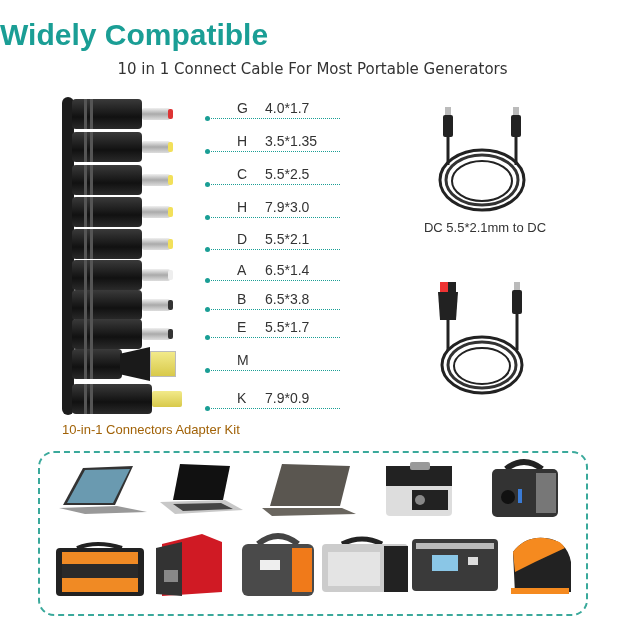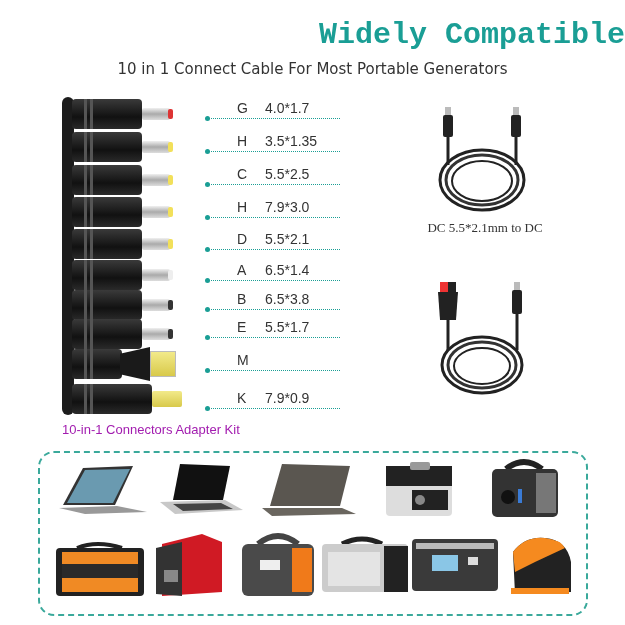--- a/index.html
+++ b/index.html
@@ -1,39 +1,39 @@
 <!DOCTYPE html>
 <html><head>
 <meta charset="utf-8">
 <style>
   * { box-sizing: border-box; margin: 0; padding: 0; }
   body { width: 625px; height: 625px; background: #ffffff; font-family: "Liberation Sans", sans-serif; position: relative; overflow: hidden; color: #333; }
-  .title { position: absolute; top: 18px; left: 0; width: 625px; text-align: right; font-size: 30px; font-weight: bold; color: #1a9e95; font-family: Liberation Mono, monospace; letter-spacing: 0px; }
+  .title { position: absolute; top: 18px; left: 0; width: 625px; text-align: left; font-size: 30px; font-weight: bold; color: #1a9e95; font-family: Liberation Sans, sans-serif; letter-spacing: 0px; }
   .subtitle { position: absolute; top: 60px; left: 0; width: 625px; text-align: center; font-size: 15px; color: #333; font-family: "DejaVu Sans", sans-serif; }
 
   .kit { position: absolute; left: 62px; top: 97px; width: 140px; height: 318px; }
   .rail { position: absolute; left: 0; top: 0; width: 12px; height: 318px; background: #1c1c1c; border-radius: 6px; }
   .plug { position: absolute; left: 10px; height: 30px; }
   .plug .body { position: absolute; left: 0; top: 0; width: 70px; height: 30px; background: linear-gradient(#3a3a3a, #111 60%, #2a2a2a); border-radius: 4px; }
   .plug .ring { position: absolute; left: 12px; top: 0; width: 3px; height: 30px; background: #555; }
   .plug .ring2 { position: absolute; left: 18px; top: 0; width: 3px; height: 30px; background: #555; }
   .plug .tip { position: absolute; left: 70px; top: 9px; width: 28px; height: 12px; background: linear-gradient(#f0f0f0, #aaa, #ddd); border-radius: 2px; }
   .plug .end { position: absolute; left: 96px; top: 10px; width: 5px; height: 10px; border-radius: 2px; }
 
   .spec-list { position: absolute; left: 205px; top: 97px; width: 135px; }
   .spec { position: absolute; left: 0; width: 135px; height: 30px; }
   .spec .dot { position: absolute; left: 0; bottom: 4px; width: 5px; height: 5px; background: #1a9e95; border-radius: 50%; }
   .spec .line { position: absolute; left: 4px; right: 0; bottom: 6px; border-bottom: 1px dotted #1a9e95; }
   .spec .letter { position: absolute; left: 32px; bottom: 9px; font-size: 14px; color: #333; }
   .spec .size { position: absolute; left: 60px; bottom: 9px; font-size: 14px; color: #333; }
 
-  .kit-caption { position: absolute; left: 62px; top: 422px; font-size: 13px; color: #a21caf; }
+  .kit-caption { position: absolute; left: 62px; top: 422px; font-size: 13px; color: #a16207; }
 
   .cable { position: absolute; }
-  .cable-caption { position: absolute; text-align: center; font-size: 13px; color: #333; line-height: 16px; font-family: Liberation Serif, serif; }
+  .cable-caption { position: absolute; text-align: center; font-size: 13px; color: #333; line-height: 16px; }
 
   .devices { position: absolute; left: 38px; top: 451px; width: 550px; height: 165px; border: 2px dashed #3aa99b; border-radius: 16px; }
   .device { position: absolute; }
 </style>
 </head>
 <body>
 
 <div class="title">Widely Compatible</div>
 <div class="subtitle">10 in 1 Connect Cable For Most Portable Generators</div>
 

